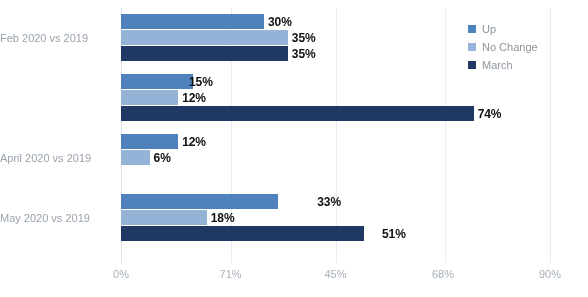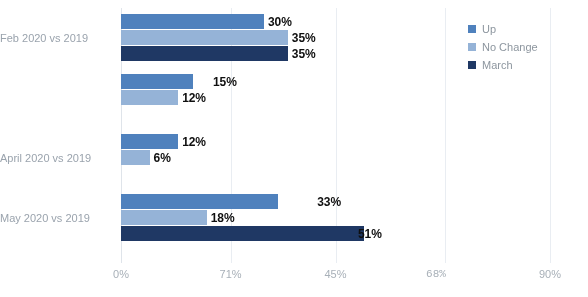--- a/index.html
+++ b/index.html
@@ -146,26 +146,30 @@
             <div class="bar-label" style="left: 170.833px;">35%</div>
           </div>
           <div class="bar-track">
             <div class="bar" style="width: 166.833px; background: rgb(31, 56, 100);"></div>
             <div class="bar-label" style="left: 170.833px;">35%</div>
           </div>
         </div>
         <div class="cat-row" style="top: 66px;">
           <div class="bar-track">
             <div class="bar" style="width: 71.5px; background: rgb(79, 129, 189);"></div>
-            <div class="bar-label" style="left: 92px;">15%</div>
+            <div class="bar-label" style="left: 68px;">15%</div>
           </div>
           <div class="bar-track">
             <div class="bar" style="width: 57.2px; background: rgb(149, 179, 215);"></div>
             <div class="bar-label" style="left: 61.2px;">12%</div>
           </div>
+          <div class="bar-track">
+            <div class="bar" style="width: 352.733px; background: rgb(31, 56, 100);"></div>
+            <div class="bar-label" style="left: 356.733px;">74%</div>
+          </div>
         </div>
         <div class="cat-row" style="top: 126px;">
           <div class="cat-label-wrap">April 2020 vs 2019</div>
           <div class="bar-track">
             <div class="bar" style="width: 57.2px; background: rgb(79, 129, 189);"></div>
             <div class="bar-label" style="left: 61.2px;">12%</div>
           </div>
           <div class="bar-track">
             <div class="bar" style="width: 28.6px; background: rgb(149, 179, 215);"></div>
             <div class="bar-label" style="left: 32.6px;">6%</div>
@@ -176,31 +180,31 @@
           <div class="bar-track">
             <div class="bar" style="width: 157.3px; background: rgb(79, 129, 189);"></div>
             <div class="bar-label" style="left: 161.3px; margin-left: 35px;">33%</div>
           </div>
           <div class="bar-track">
             <div class="bar" style="width: 85.8px; background: rgb(149, 179, 215);"></div>
             <div class="bar-label" style="left: 89.8px;">18%</div>
           </div>
           <div class="bar-track">
             <div class="bar" style="width: 243.1px; background: rgb(31, 56, 100);"></div>
-            <div class="bar-label" style="left: 237px;">51%</div>
+            <div class="bar-label" style="left: 261px;">51%</div>
           </div>
         </div>
       </div>
   </div>
 
   <div id="x-axis">
       <div class="tick" style="left: 0px;">0%</div>
       <div class="tick" style="left: 109.633px;">71%</div>
       <div class="tick" style="left: 214.5px;">45%</div>
-      <div class="tick" style="left: 315px; font-family: Liberation Mono, monospace;">68%</div>
+      <div class="tick" style="left: 322px;">68%</div>
       <div class="tick" style="left: 429px;">90%</div>
     </div>
 
   <div id="legend">
       <div class="legend-item">
         <span class="legend-swatch" style="background: rgb(79, 129, 189);"></span>
         <span class="legend-text">Up</span>
       </div>
       <div class="legend-item">
         <span class="legend-swatch" style="background: rgb(149, 179, 215);"></span>

